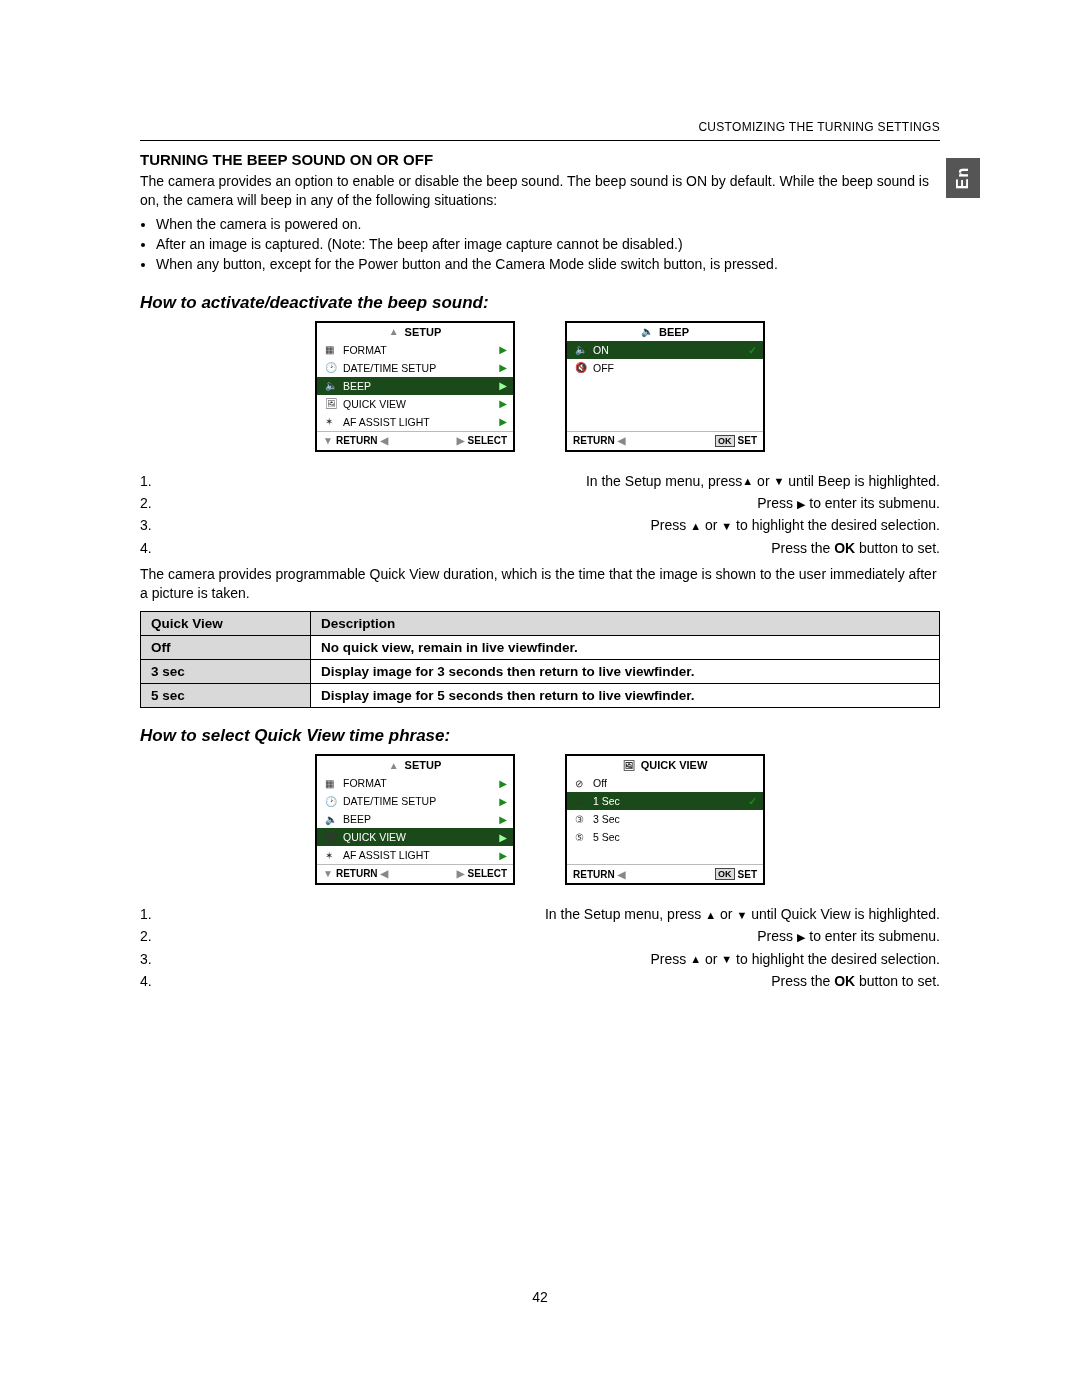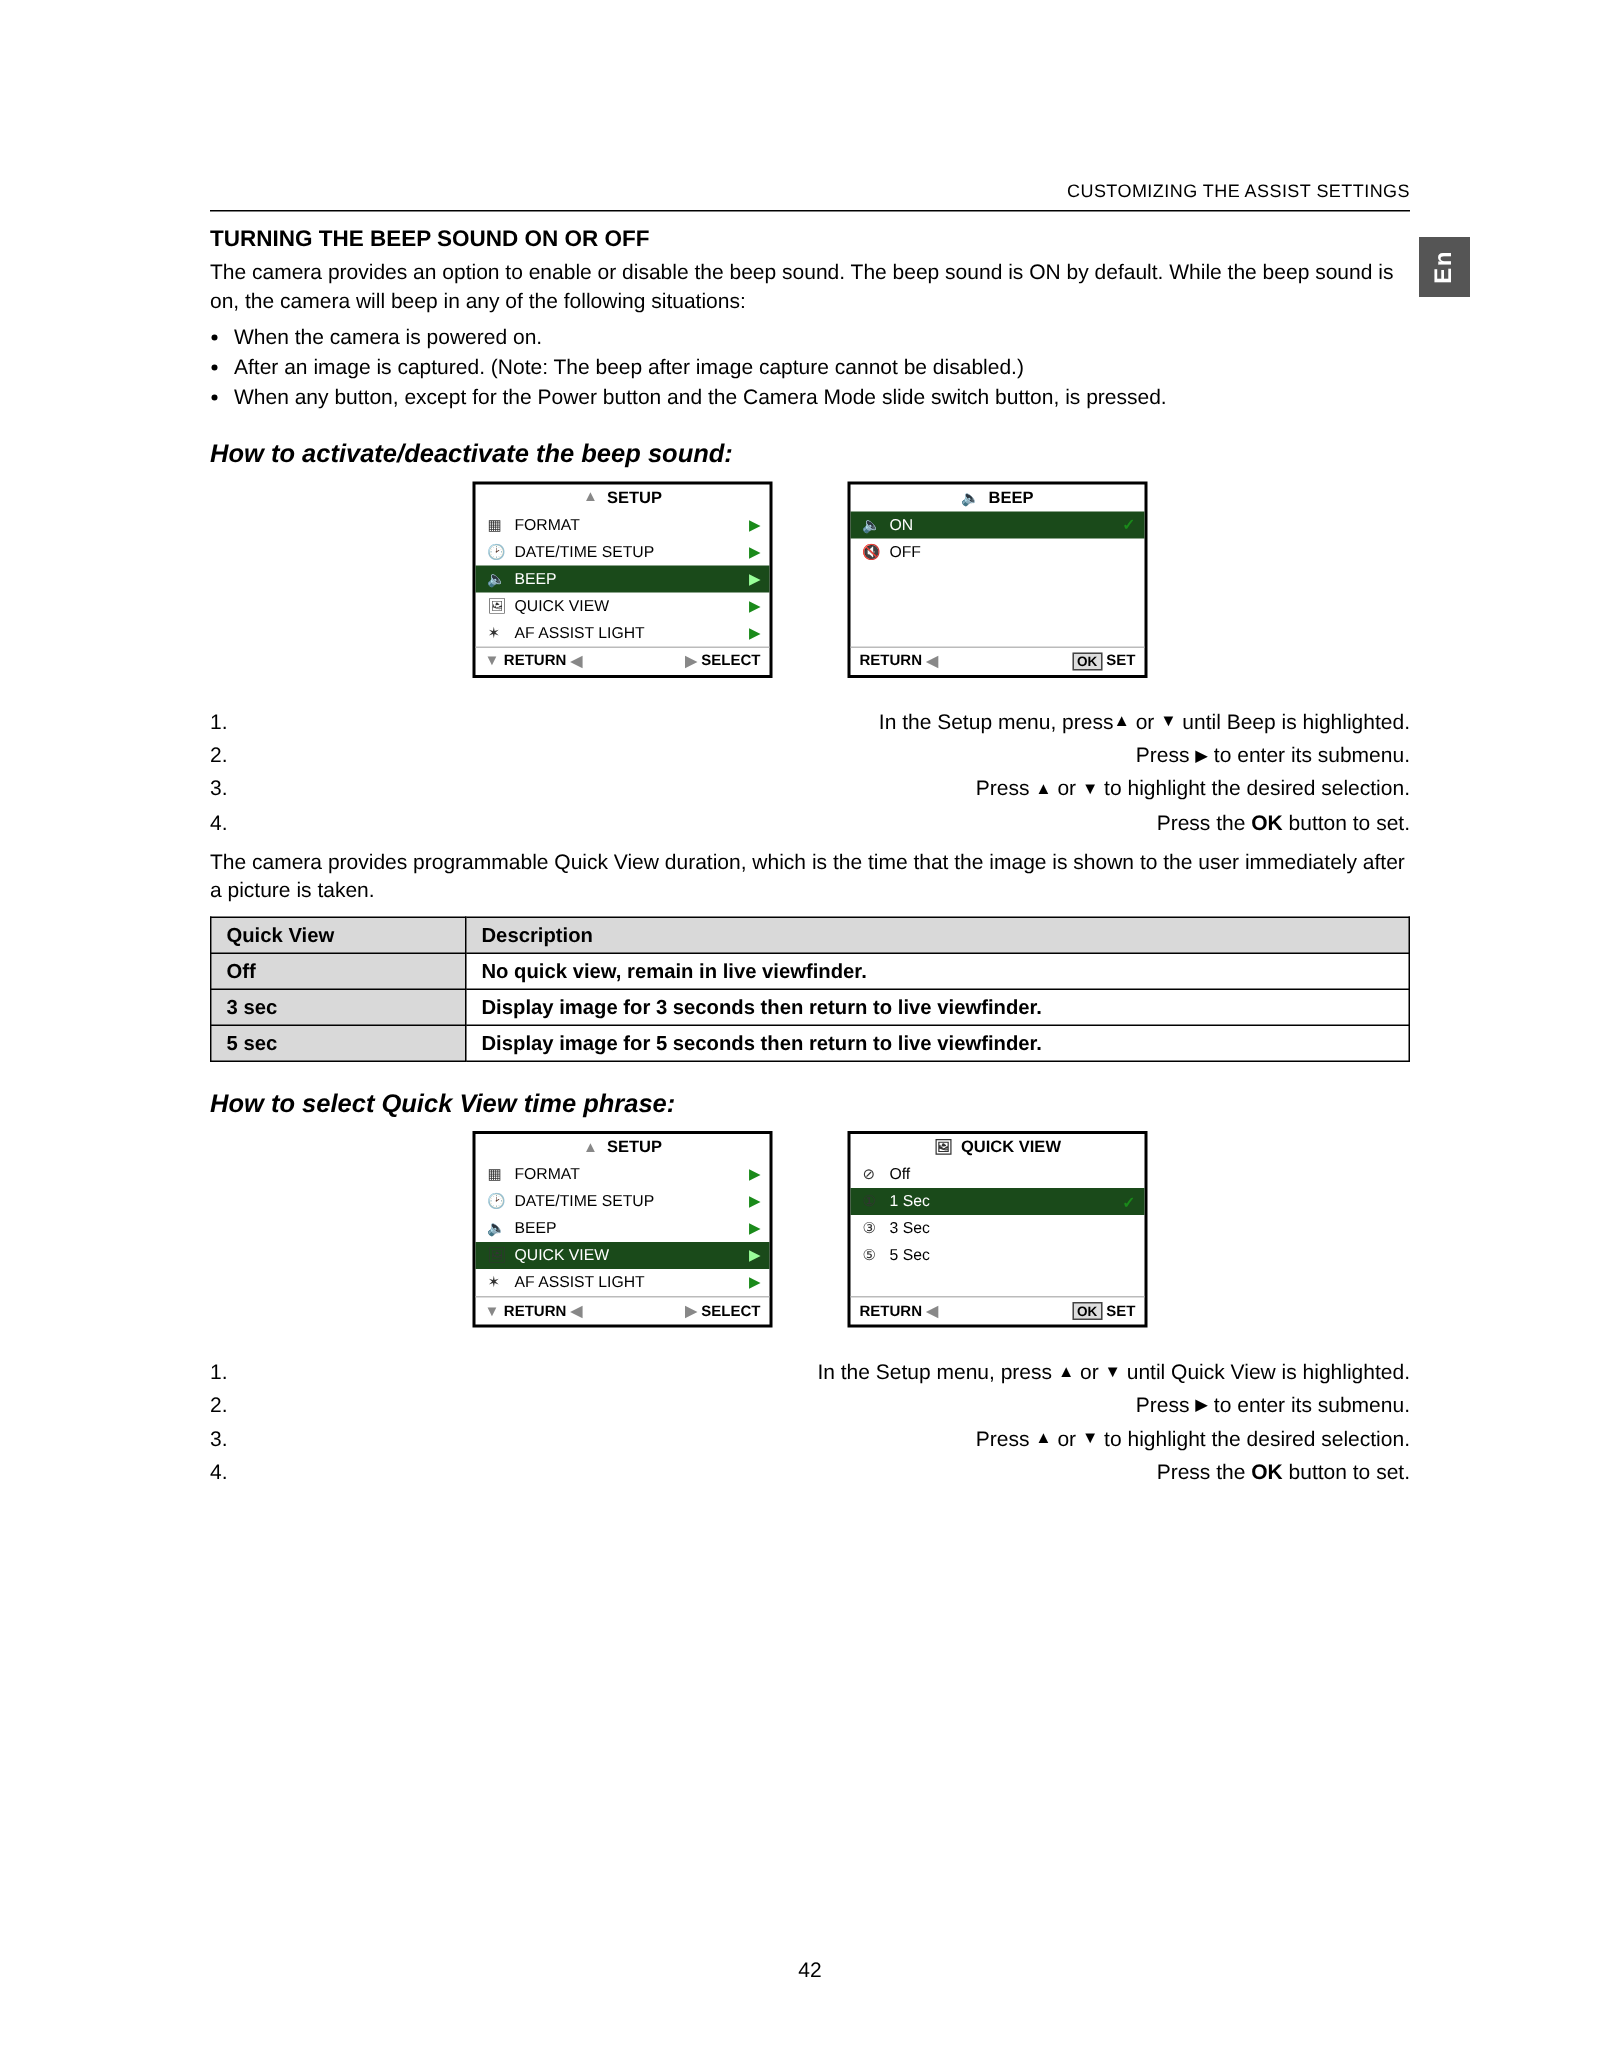--- a/index.html
+++ b/index.html
@@ -33,28 +33,28 @@
   ol.steps.numdot li { counter-increment: step; padding-left: 22px; position: relative; text-align: right; }
   ol.steps.numdot li::before { content: counter(step) "."; position:absolute; left:0; }
   ol.steps li { font-size: 14px; line-height: 1.6; }
   .arrow { display:inline-block; font-size:11px; vertical-align: middle; }
 
   table.qv { width: 100%; border-collapse: collapse; margin-top: 8px; }
   table.qv th, table.qv td { border: 1px solid #000; font-size: 13.5px; padding: 4px 10px; text-align: left; font-weight: bold; }
   table.qv th { background: #d9d9d9; font-weight: bold; }
   table.qv td.name { background: #d9d9d9; font-weight: bold; width: 170px; }
 
-  .pageno { text-align: center; font-size: 14px; position:absolute; bottom: 60px; left:0; right:0; }
+  .pageno { text-align: center; font-size: 14px; position:absolute; bottom: 76px; left:0; right:0; }
 </style>
 </head>
 <body>
 
 <div class="page">
 
-  <div class="header-line">CUSTOMIZING THE ASSIST SETTINGS</div>
+  <div class="header-line">CUSTOMIZING THE TURNING SETTINGS</div>
   <div class="top-rule"></div>
 
   <div class="lang-tab">
       <span>En</span>
     </div>
 
   <h2 class="section">TURNING THE BEEP SOUND ON OR OFF</h2>
   <p class="body">The camera provides an option to enable or disable the beep sound. The beep sound is ON by default. While the beep sound is on, the camera will beep in any of the following situations:</p>
   <ul class="bullets">
     <li>When the camera is powered on.</li>

